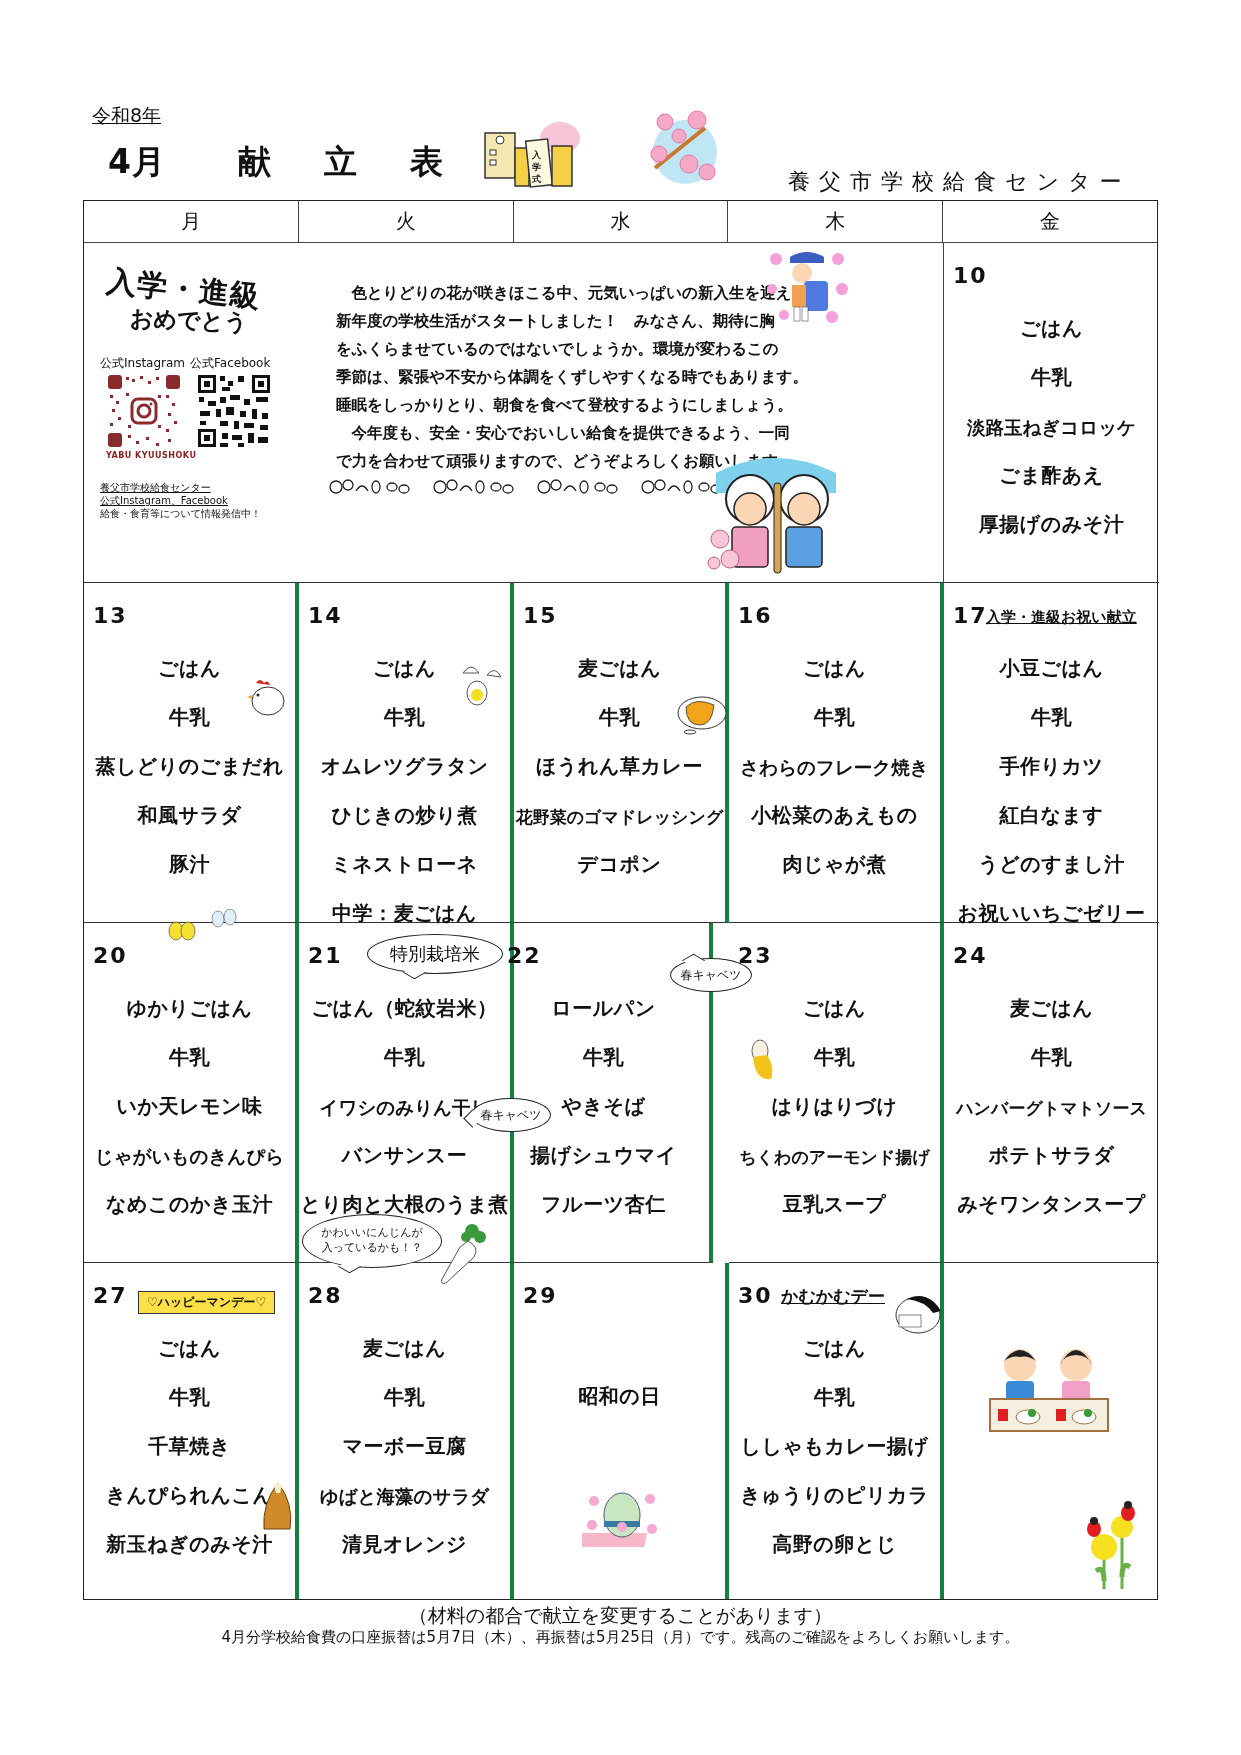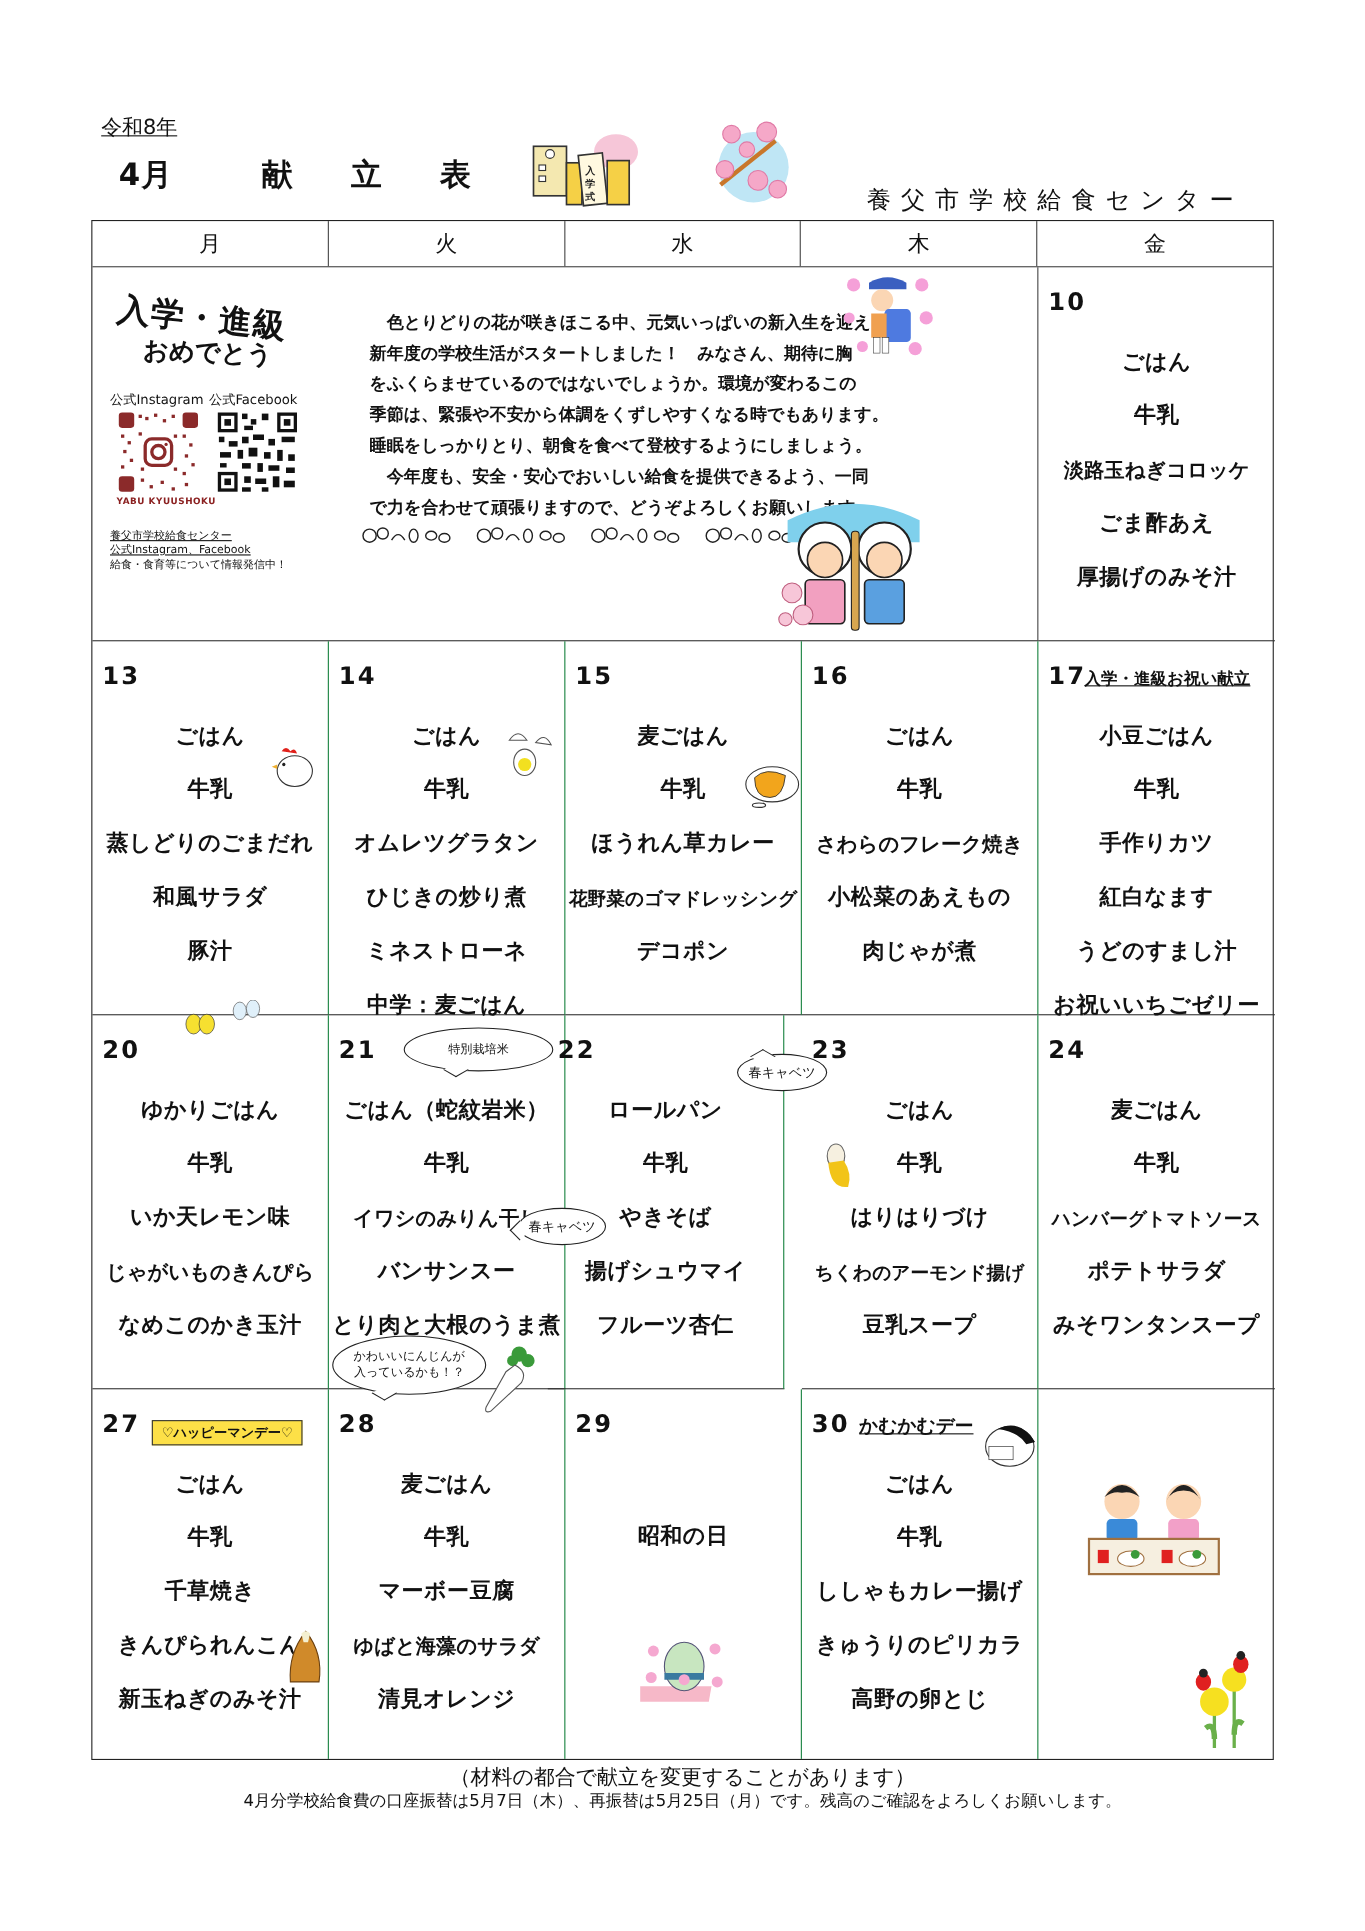--- a/index.html
+++ b/index.html
@@ -1,36 +1,36 @@
 <!DOCTYPE html>
 <html><head>
 <meta charset="utf-8">
 <style>
   * { box-sizing: border-box; margin: 0; padding: 0; }
   html, body { width: 1241px; height: 1755px; background: #ffffff; overflow: hidden; }
   body { position: relative; font-family: "DejaVu Sans", "Liberation Sans", sans-serif; color: #111; }
 
   .era { position: absolute; left: 92px; top: 103px; font-size: 19px; font-weight: normal; text-decoration: underline; }
-  .title { position: absolute; left: 108px; top: 140px; font-size: 28px; font-weight: bold; letter-spacing: 1px; display: flex; }
+  .title { position: absolute; left: 108px; top: 140px; font-size: 33px; font-weight: bold; letter-spacing: 1px; display: flex; }
   .title .month { width: 130px; }
   .title .word { display: flex; gap: 52px; }
   .org { position: absolute; left: 788px; top: 167px; font-size: 22px; letter-spacing: 9px; }
 
   
   .deco { position: absolute; }
   .ill-school { left: 480px; top: 118px; width: 100px; height: 78px; }
   .ill-sakura { left: 645px; top: 108px; width: 80px; height: 80px; }
 
   
   .cal { position: absolute; left: 83px; top: 200px; width: 1075px; height: 1400px; border: 1.5px solid #222; }
   .hdr { position: absolute; left: 0; top: 0; width: 100%; height: 42px; display: flex; border-bottom: 1.5px solid #444; }
   .hdr div { flex: 1; text-align: center; font-size: 20px; line-height: 40px; border-right: 1px solid #444; }
   .hdr div:last-child { border-right: none; }
 
-  .cell { position: absolute; width: 215px; border-right: 1px solid #15803d; border-bottom: 1px solid #333; }
+  .cell { position: absolute; width: 215px; border-right: 4px solid #15803d; border-bottom: 1px solid #333; }
   .cell.last { border-right: none; }
   .row-last .cell, .cell.bottom { border-bottom: none; }
   .day { position: absolute; left: 9px; top: 20px; font-size: 22px; font-weight: bold; letter-spacing: 2px; }
   .menu { position: absolute; left: 0; top: 52px; width: 100%; text-align: center; }
   .menu .item { height: 49px; display: flex; align-items: flex-end; justify-content: center; font-size: 20px; font-weight: bold; padding-bottom: 2px; white-space: nowrap; letter-spacing: 0.5px; }
   .menu .item.small { font-size: 17px; letter-spacing: 0; }
   .menu .item.tight { font-size: 18.5px; letter-spacing: 0; }
 
   .tag-underline { position: absolute; font-size: 15px; font-weight: bold; text-decoration: underline; }
   .tag-box { position: absolute; font-size: 12px; font-weight: bold; border: 1px solid #333; padding: 2px 8px; background: #fde047; }
@@ -370,21 +370,21 @@
   <div class="cell" style="left:215px; top:722px; height:340px;">
     <div class="day">21</div>
     <div class="menu">
       <div class="item">ごはん（蛇紋岩米）</div>
       <div class="item">牛乳</div>
       <div class="item tight">イワシのみりん干し</div>
       <div class="item">バンサンスー</div>
       <div class="item">とり肉と大根のうま煮</div>
     </div>
   </div>
-  <div class="bubble tail-dl" style="left:283px; top:733px; width:136px; height:40px; font-size:11px;">特別栽培米</div>
+  <div class="bubble tail-dl" style="left:283px; top:733px; width:136px; height:40px; font-size:18px;">特別栽培米</div>
   <div class="bubble tail-l" style="left:387px; top:897px; width:80px; height:34px; font-size:12px;">春キャベツ</div>
   <div class="cell" style="left:414px; top:722px; height:340px;text-decoration:underline;">
     <div class="day">22</div>
     <div class="menu">
       <div class="item">ロールパン</div>
       <div class="item">牛乳</div>
       <div class="item">やきそば</div>
       <div class="item">揚げシュウマイ</div>
       <div class="item">フルーツ杏仁</div>
     </div>

